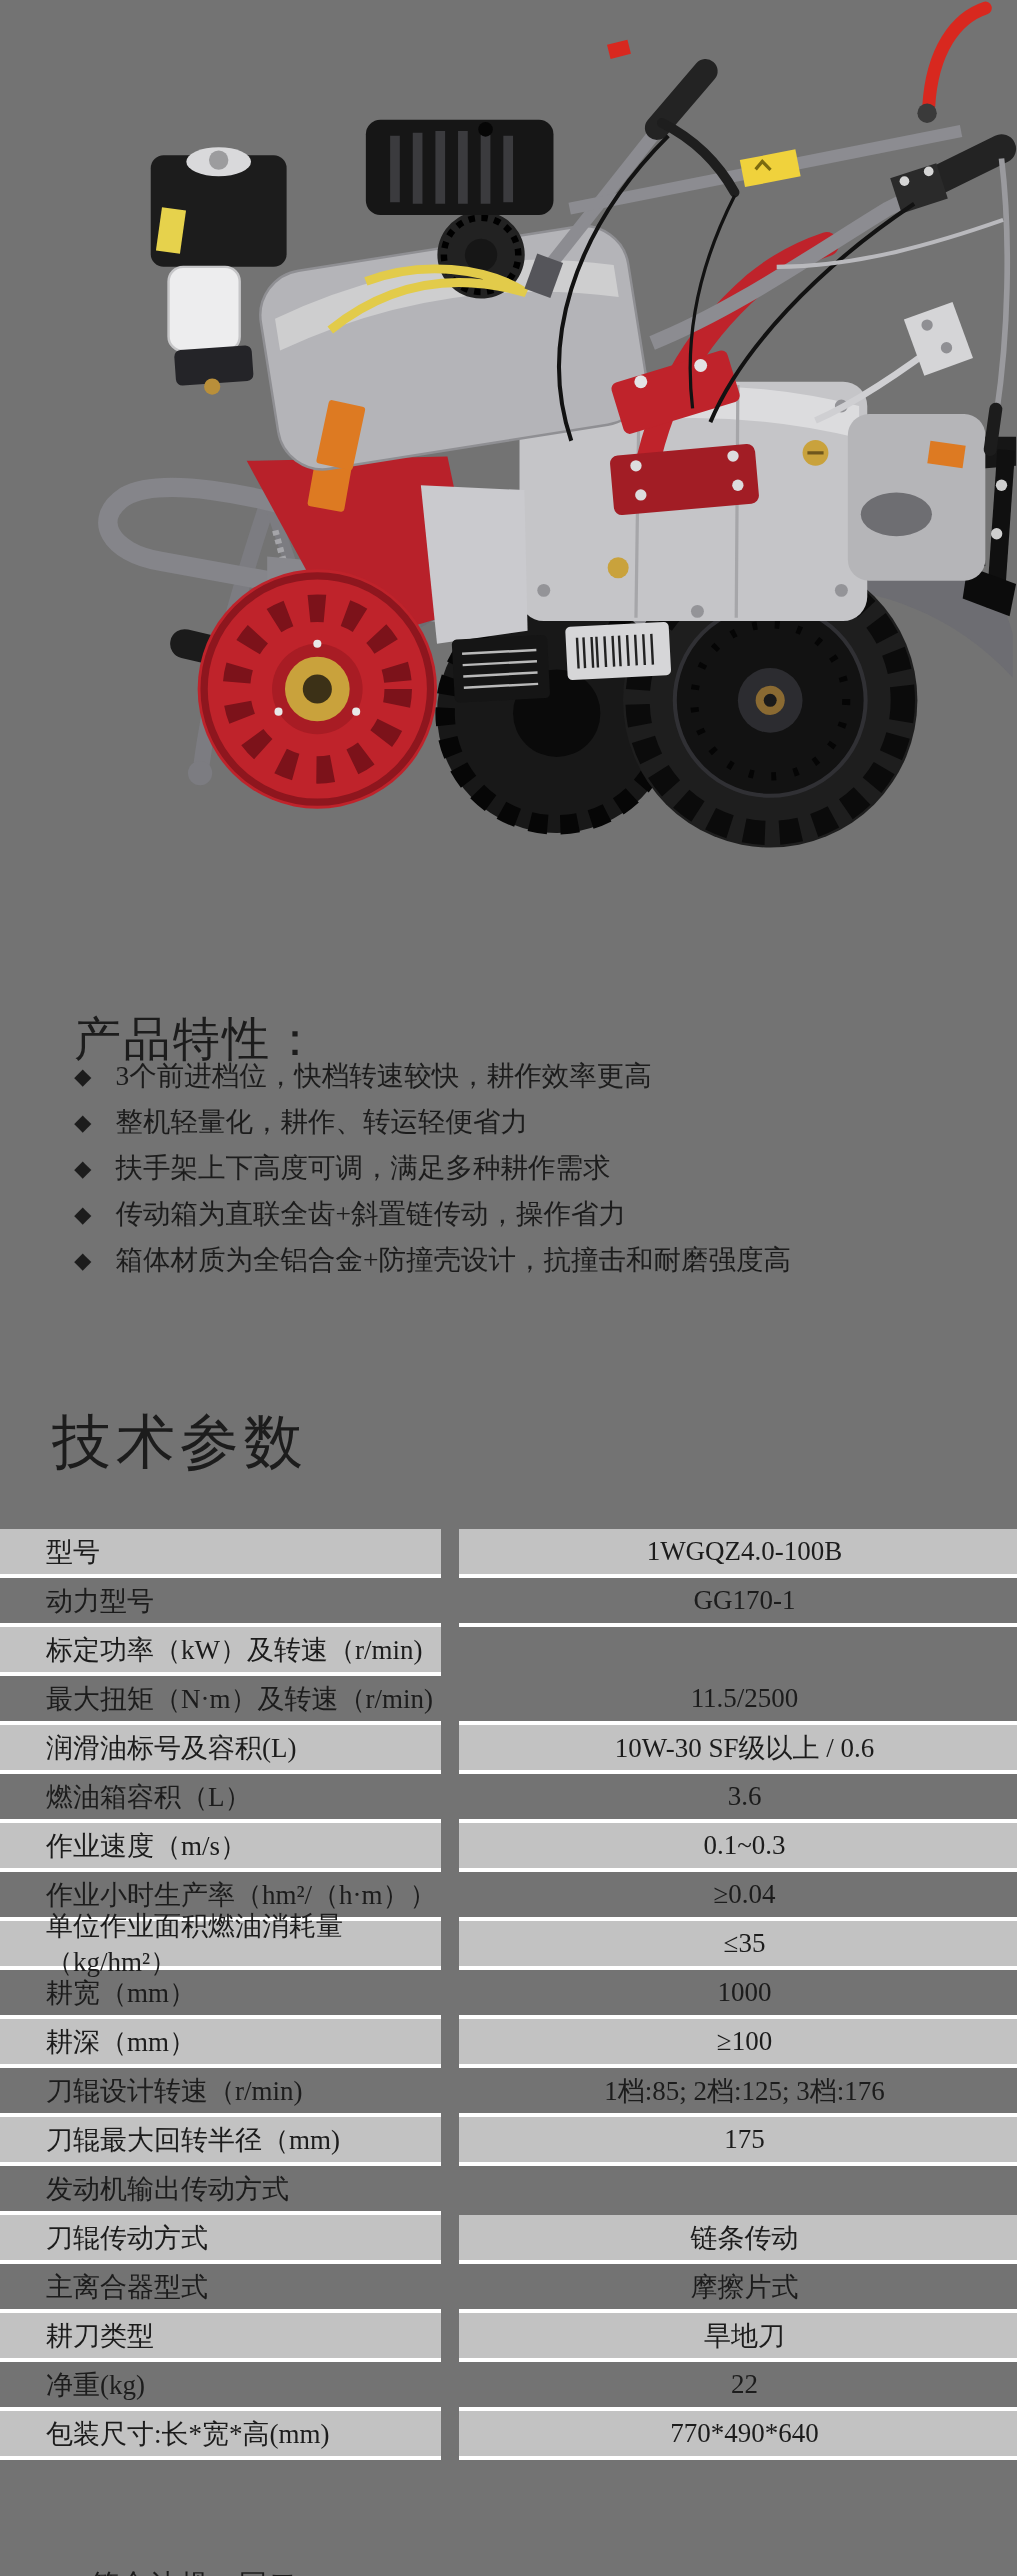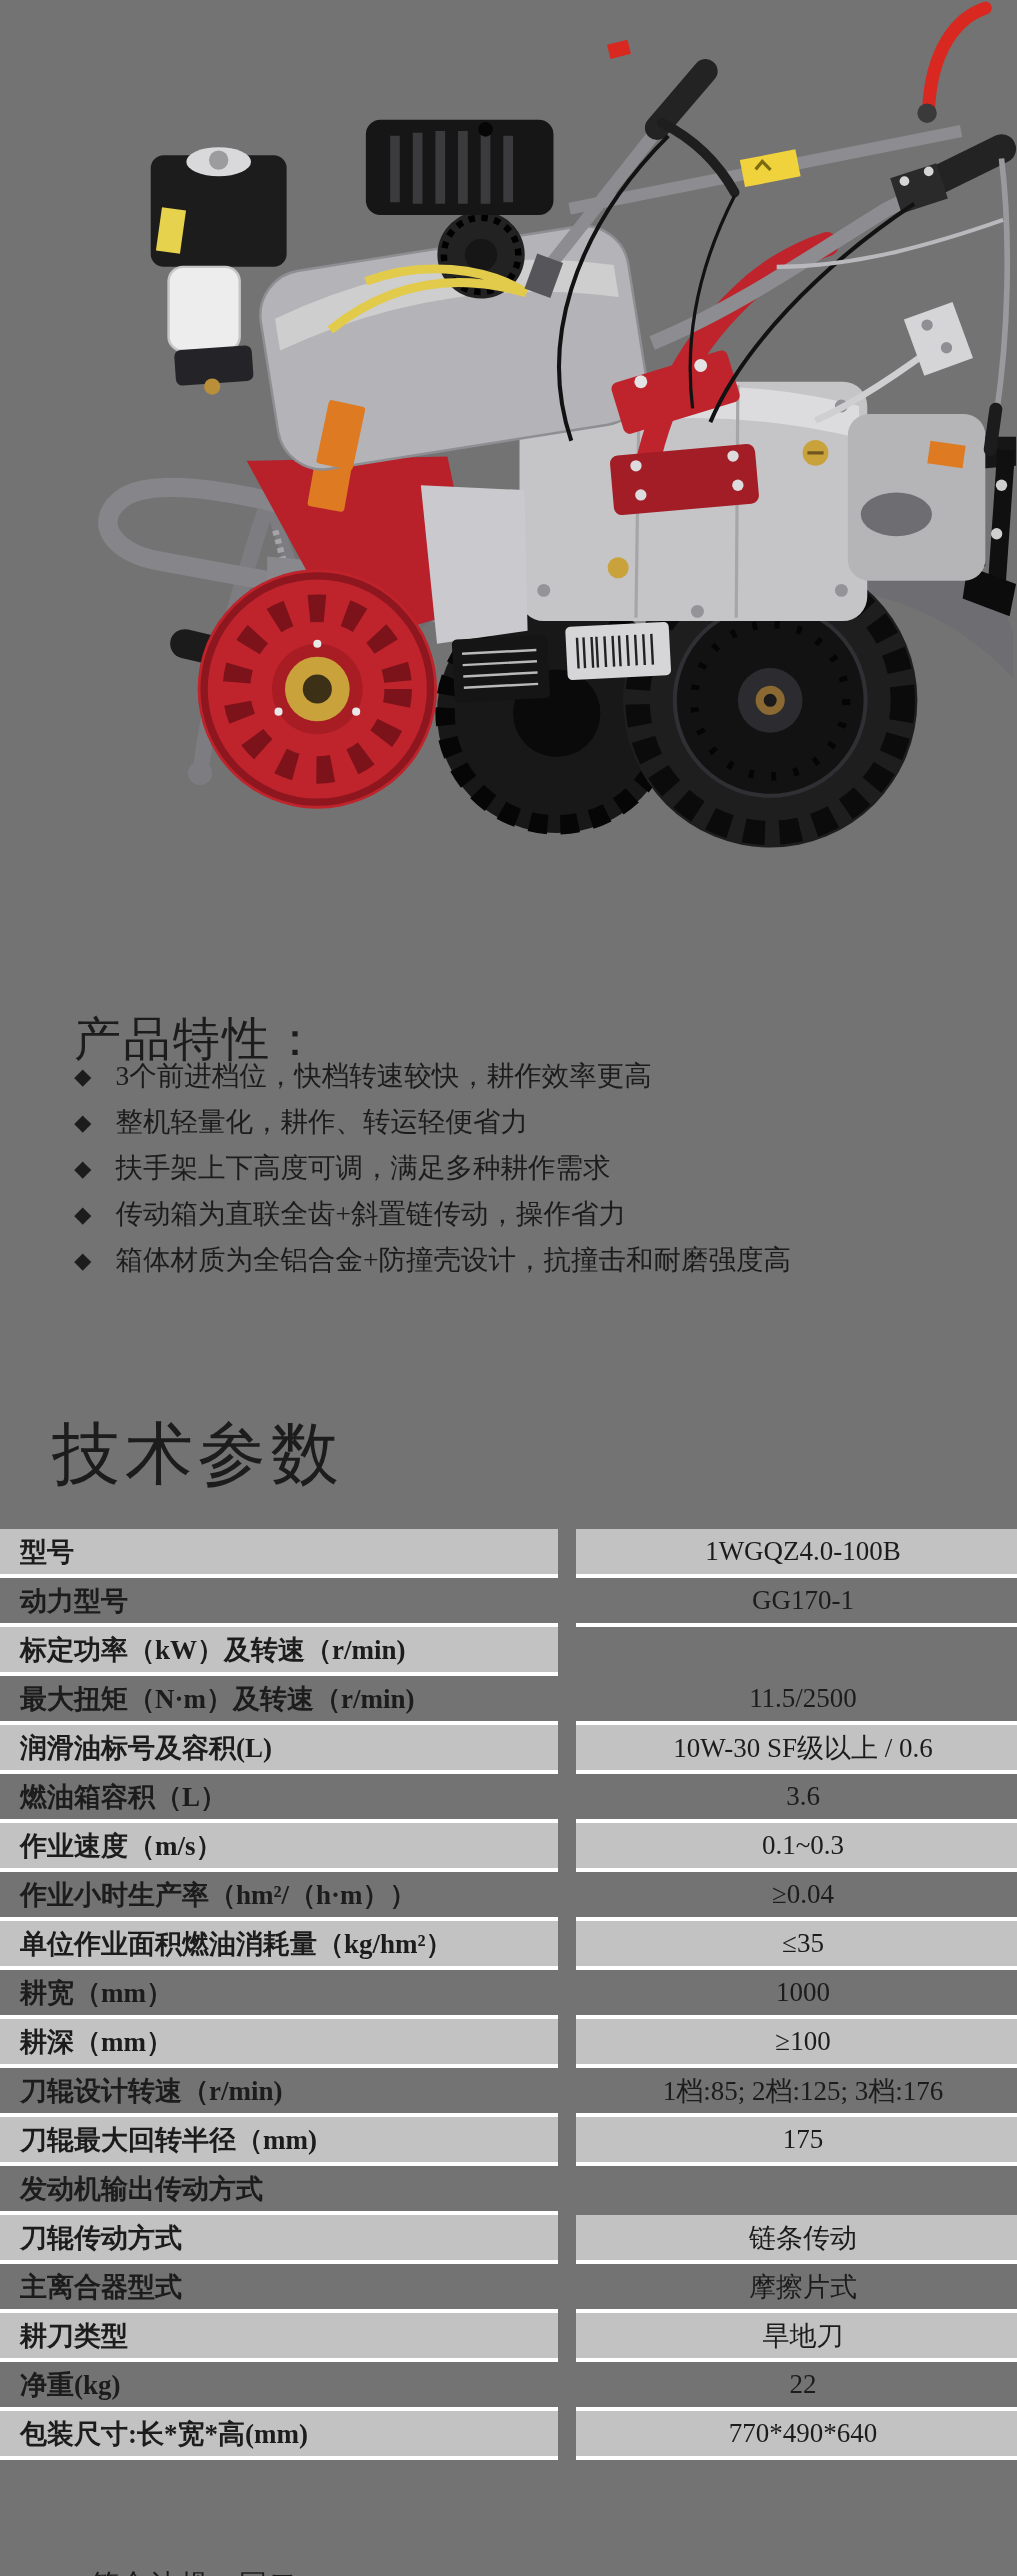--- a/index.html
+++ b/index.html
@@ -7,26 +7,26 @@
   .page{position:relative;width:1018px;height:2576px;background:#737373;overflow:hidden;}
 
   .photo{position:absolute;left:0;top:0;width:1018px;height:930px;}
   .photo svg{display:block;width:100%;height:100%;}
 
   .features-heading{position:absolute;left:74px;top:969px;font-size:47px;letter-spacing:2.4px;font-weight:400;}
   .feature-list{position:absolute;left:74px;top:1053px;width:906px;list-style:none;margin:0;padding:0;}
   .feature-list li{display:flex;align-items:center;height:46px;font-size:27.5px;}
   .bullet{font-size:22.7px;margin-right:24px;line-height:1;transform:translateY(0.8px);}
 
-  .tech-heading{position:absolute;left:52px;top:1369px;font-size:68px;letter-spacing:4.9px;font-weight:400;line-height:1.15;}
+  .tech-heading{position:absolute;left:52px;top:1369px;font-size:59px;letter-spacing:4.9px;font-weight:400;line-height:1.15;}
 
   .spec-table{position:absolute;left:0;top:1529px;width:1018px;}
   .spec-row{display:flex;height:49px;}
   .spec-row .cell{box-sizing:border-box;border-bottom:4.9px solid #ffffff;display:flex;align-items:center;font-size:27px;}
-  .spec-row .label{width:558px;padding-left:20px;font-weight:bold;}
+  .spec-row .label{width:441px;padding-left:46px;}
   .spec-row .value{flex:1;margin-left:18px;justify-content:center;text-align:center;padding-left:12px;}
   .spec-row:nth-child(odd) .cell{background:#c2c2c2;}
 
   .compliance{position:absolute;left:91px;top:2523px;font-size:28px;letter-spacing:1.6px;margin-top:43px;}
 </style>
 </head>
 <body>
 
 <div class="page">
 

